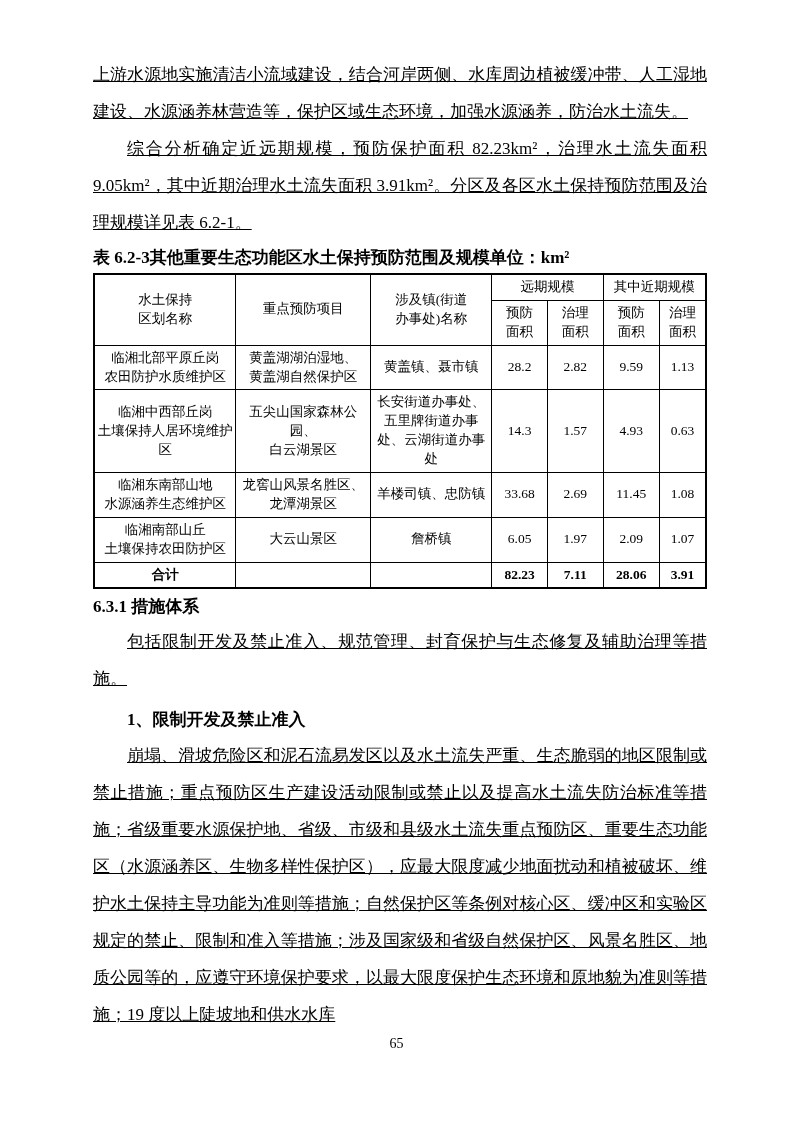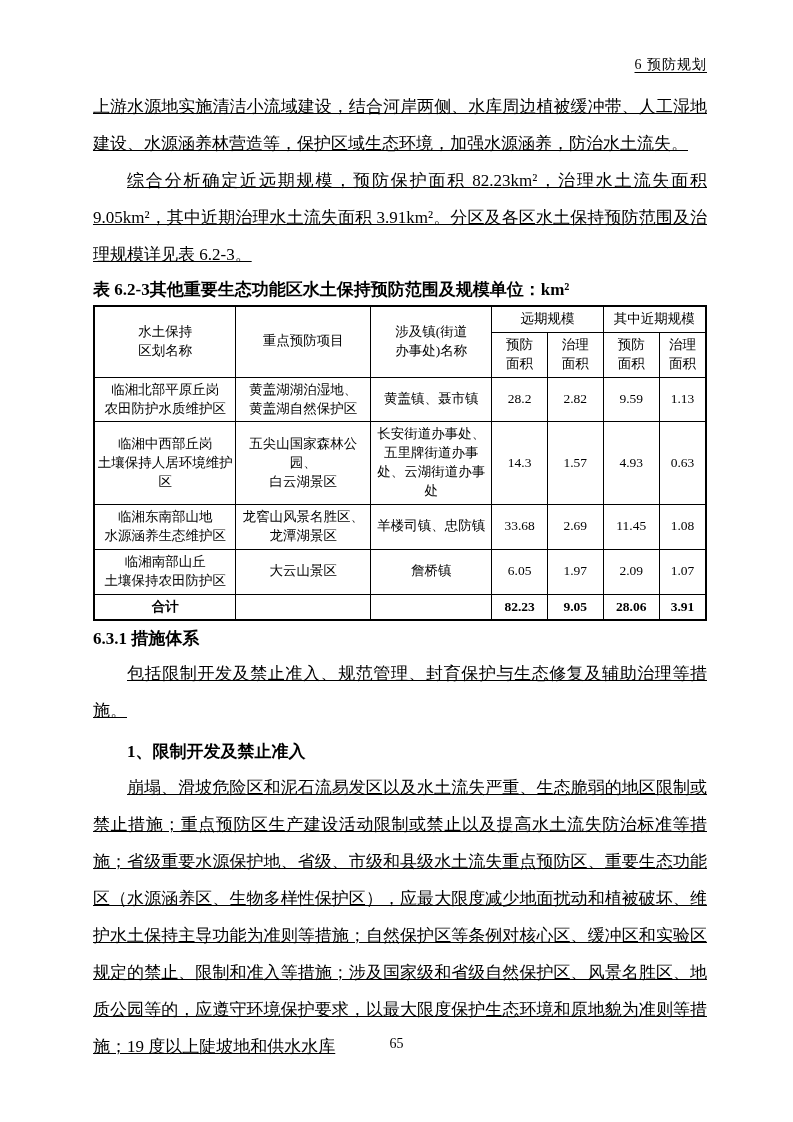--- a/index.html
+++ b/index.html
@@ -91,27 +91,24 @@
     width: 100%;
     text-align: center;
     font-size: 14px;
   }
 </style>
 </head>
 <body>
 
 <div class="page">
 
-  <div class="doc-header">
-    <span class="header-chapter">6 预防规划</span>
-  </div>
 
   <p class="para">上游水源地实施清洁小流域建设，结合河岸两侧、水库周边植被缓冲带、人工湿地建设、水源涵养林营造等，保护区域生态环境，加强水源涵养，防治水土流失。</p>
 
-  <p class="para indent">综合分析确定近远期规模，预防保护面积 82.23km²，治理水土流失面积9.05km²，其中近期治理水土流失面积 3.91km²。分区及各区水土保持预防范围及治理规模详见表 6.2-3。</p>
+  <p class="para indent">综合分析确定近远期规模，预防保护面积 82.23km²，治理水土流失面积9.05km²，其中近期治理水土流失面积 3.91km²。分区及各区水土保持预防范围及治理规模详见表 6.2-1。</p>
 
   <div class="table-title">
     <span>表 6.2-3</span>
     <span>其他重要生态功能区水土保持预防范围及规模</span>
     <span>单位：km²</span>
   </div>
 
   <table class="data-table">
     <colgroup>
       <col style="width:23.2%">
@@ -185,21 +182,21 @@
         <td>6.05</td>
         <td>1.97</td>
         <td>2.09</td>
         <td>1.07</td>
       </tr>
       <tr class="total-row">
         <td>合计</td>
         <td></td>
         <td></td>
         <td>82.23</td>
-        <td>9.05</td>
+        <td>7.11</td>
         <td>28.06</td>
         <td>3.91</td>
       </tr>
     </tbody>
   </table>
 
 
   <h3 class="h631">6.3.1 措施体系</h3>
 
   <p class="para indent">包括限制开发及禁止准入、规范管理、封育保护与生态修复及辅助治理等措施。</p>

